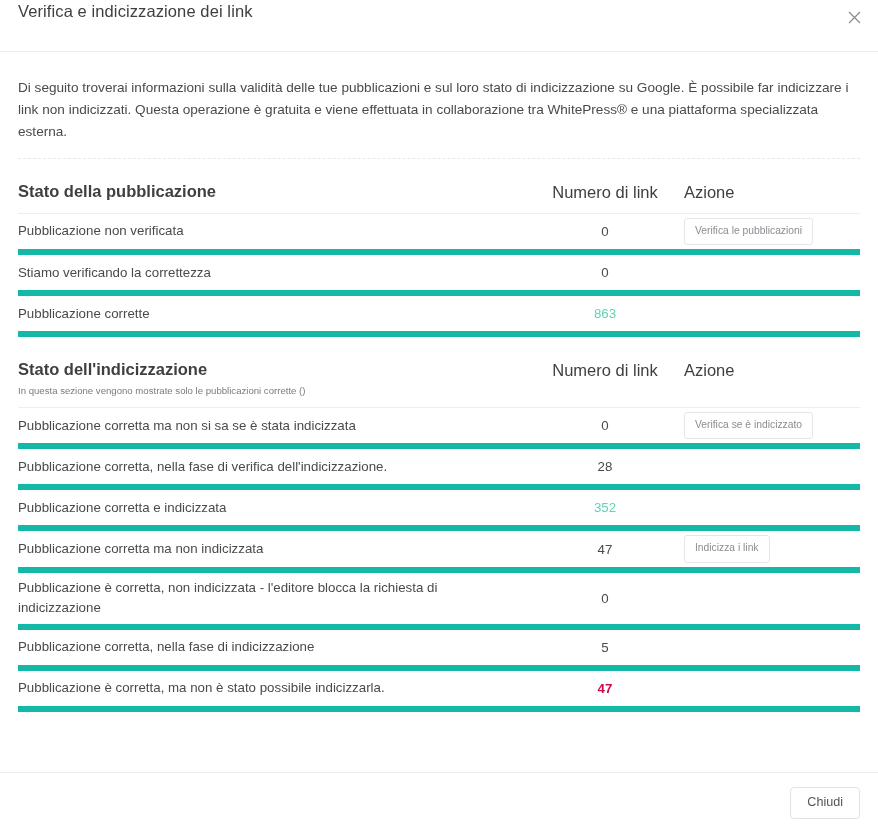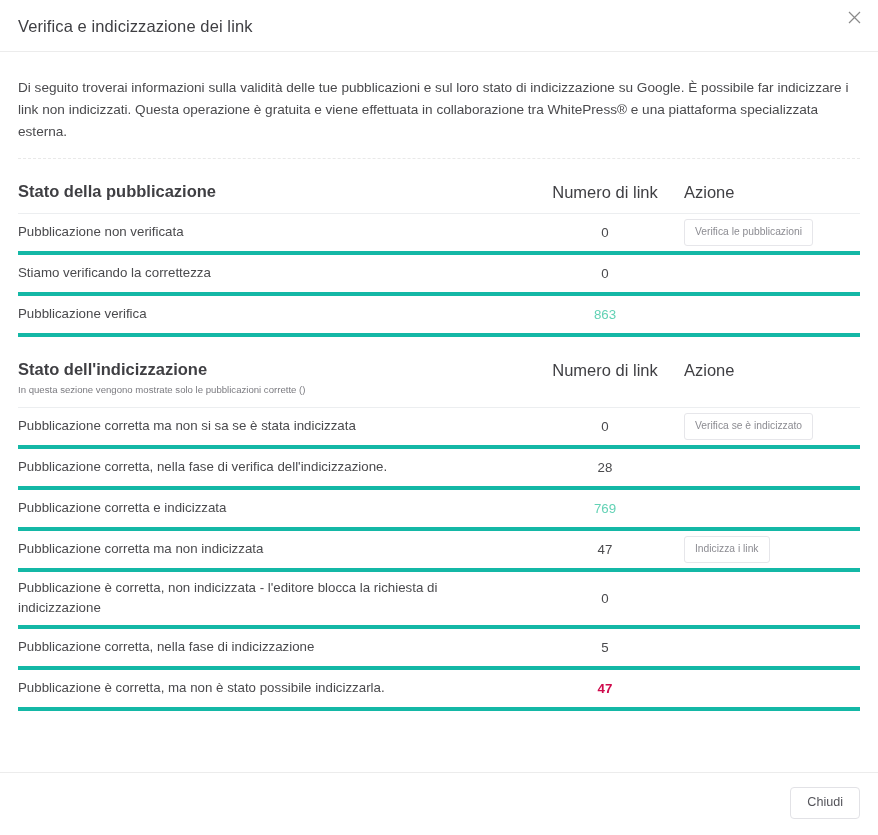--- a/index.html
+++ b/index.html
@@ -27,21 +27,21 @@
     flex-direction: column;
     position: relative;
   }
 
   
   .modal-header {
     height: 52px;
     flex: 0 0 52px;
     border-bottom: 1px solid #ececec;
     display: flex;
-    align-items: center;
+    align-items: flex-start;
     padding: 0 18px;
     position: relative;
   }
   .modal-title {
     font-size: 16.5px;
     font-weight: 400;
     color: #3f3f43;
     letter-spacing: .1px;
     line-height: 1.2;
     margin: 0;
@@ -132,21 +132,21 @@
   }
 
   
   .rows {
     border-top: 1px solid #eceef0;
   }
   .row {
     display: flex;
     align-items: center;
     min-height: 41px;
-    border-bottom: 4px solid #14b8a6;
+    border-bottom: 6px solid #14b8a6;
     padding: 4px 0;
   }
   .row.tall { min-height: 57px; }
   .row .cell-label {
     width: 512px;
     flex: 0 0 512px;
     font-size: 13.3px;
     color: #4a4a4d;
     line-height: 1.5;
     padding-right: 14px;
@@ -238,21 +238,21 @@
         </div>
       </div>
 
       <div class="row">
         <div class="cell-label">Stiamo verificando la correttezza</div>
         <div class="cell-num">0</div>
         <div class="cell-act"></div>
       </div>
 
       <div class="row">
-        <div class="cell-label">Pubblicazione verifica</div>
+        <div class="cell-label">Pubblicazione corrette</div>
         <div class="cell-num green">863</div>
         <div class="cell-act"></div>
       </div>
 
 
     </div>
 
     <div class="section-head">
       <div class="col-label">
         <h2 class="section-title">Stato dell'indicizzazione</h2>
@@ -273,21 +273,21 @@
       </div>
 
       <div class="row">
         <div class="cell-label">Pubblicazione corretta, nella fase di verifica dell'indicizzazione.</div>
         <div class="cell-num">28</div>
         <div class="cell-act"></div>
       </div>
 
       <div class="row">
         <div class="cell-label">Pubblicazione corretta e indicizzata</div>
-        <div class="cell-num green">769</div>
+        <div class="cell-num green">352</div>
         <div class="cell-act"></div>
       </div>
 
       <div class="row">
         <div class="cell-label">Pubblicazione corretta ma non indicizzata</div>
         <div class="cell-num">47</div>
         <div class="cell-act">
           <button class="action-btn">Indicizza i link</button>
         </div>
       </div>

